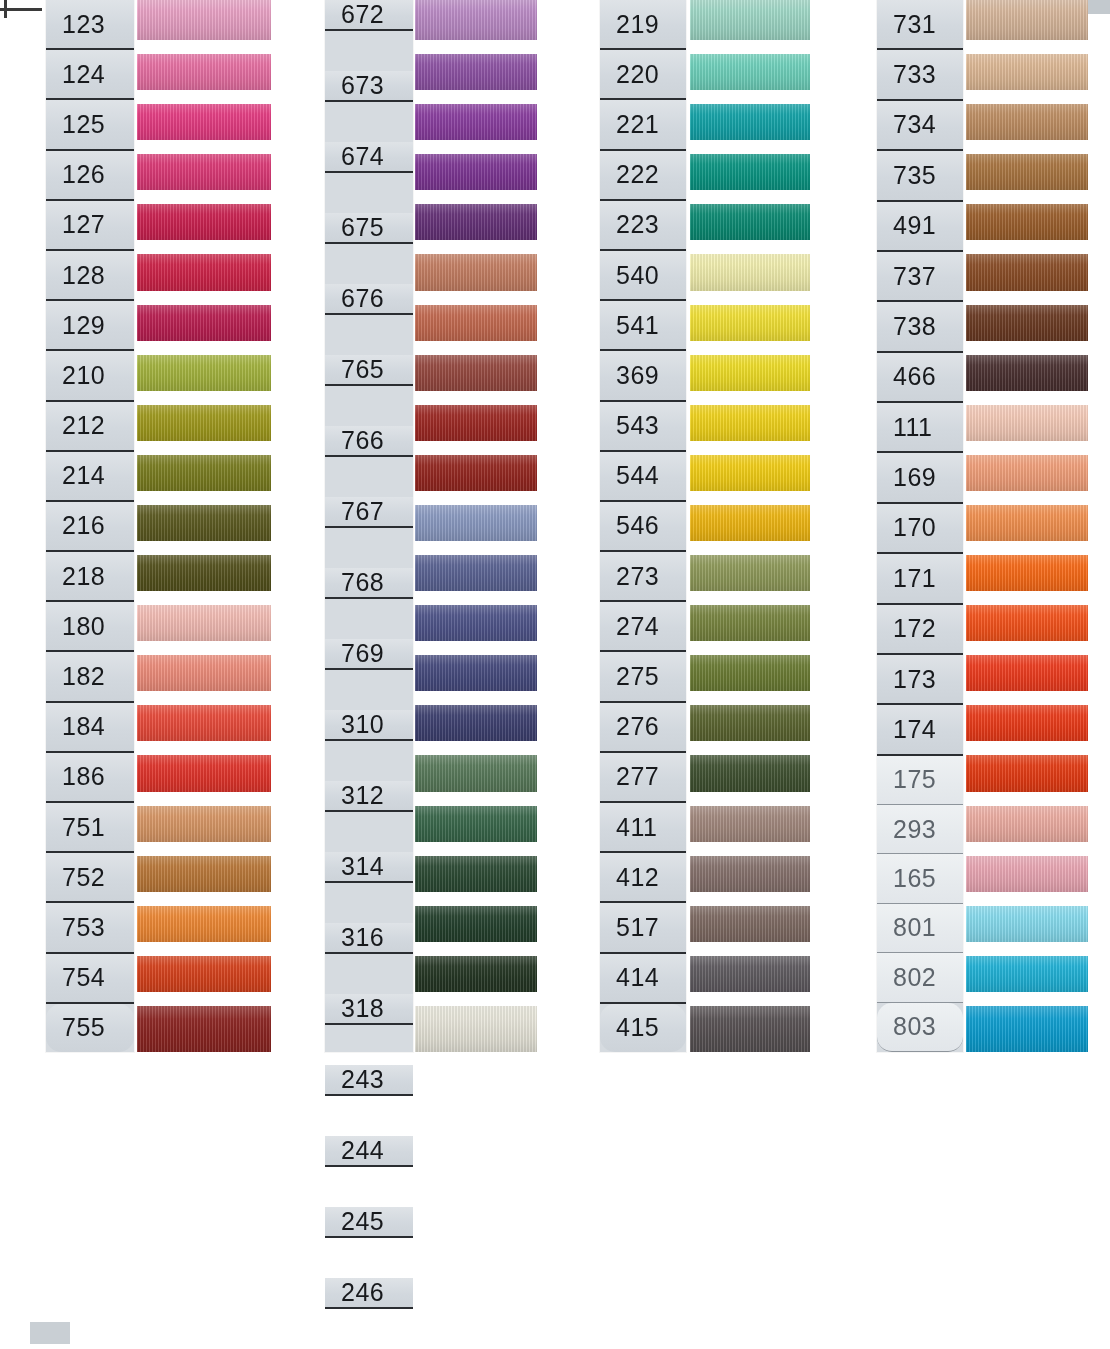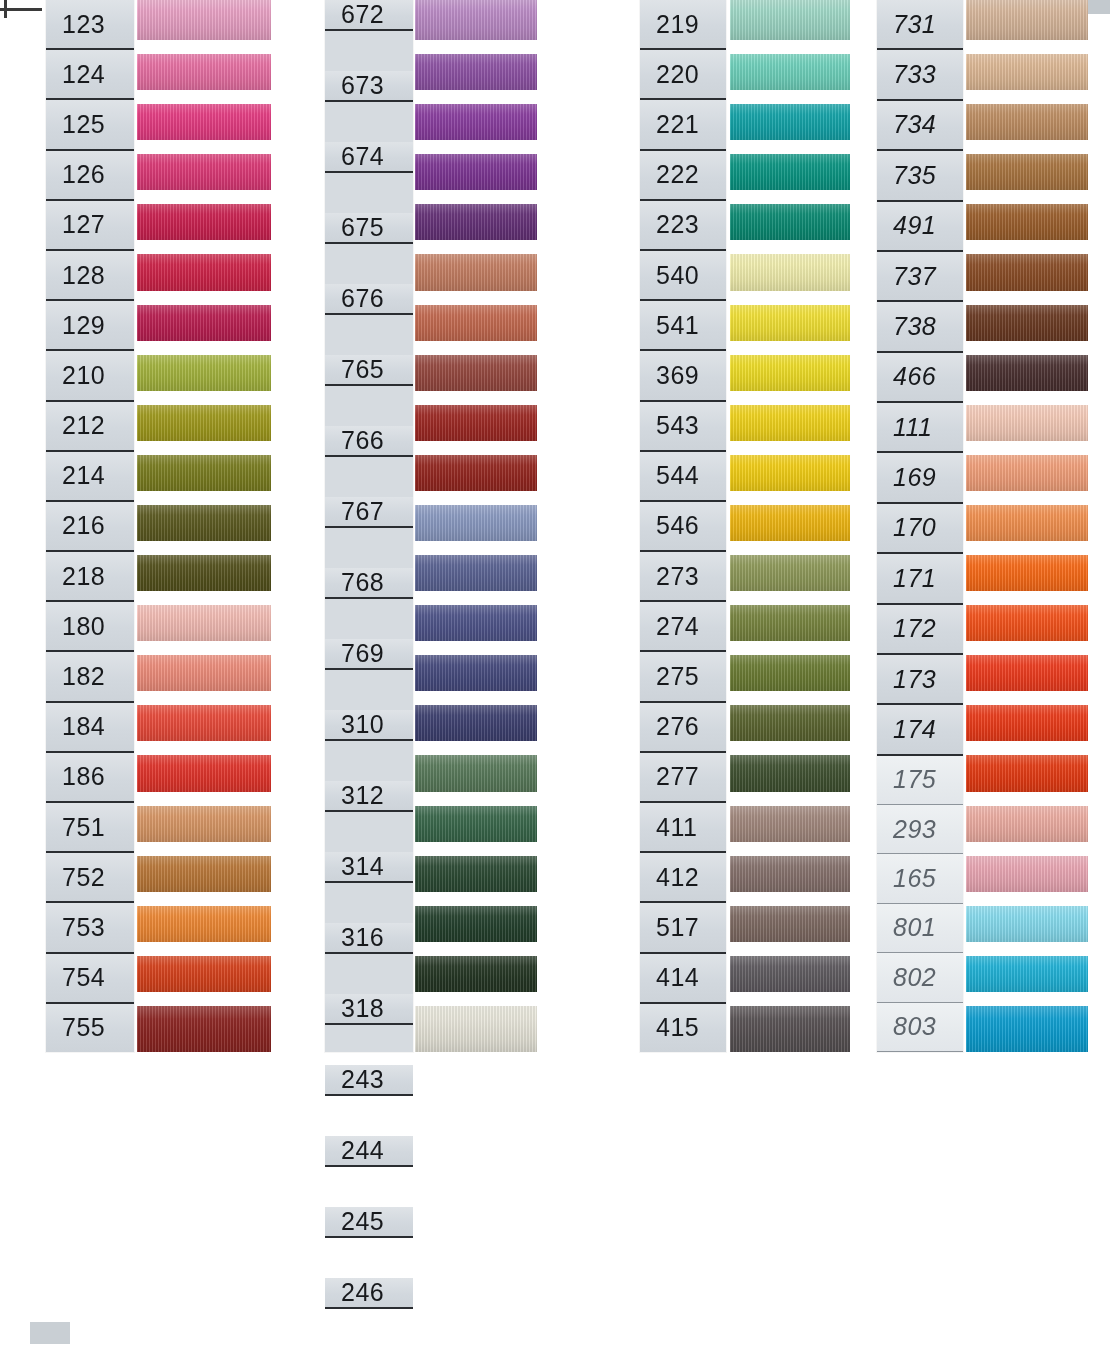--- a/index.html
+++ b/index.html
@@ -68,21 +68,21 @@
     align-items: center;
     padding-left: 16px;
     font-size: 25px;
     color: #17191c;
     letter-spacing: 0.5px;
     border-bottom: 2px solid #2a2d31;
     box-sizing: border-box;
     background: linear-gradient(180deg, #dfe3e7 0%, #d2d8de 55%, #cdd3d9 100%);
     position: relative;
   }
-  .label-cell:last-child { border-bottom: none; }
+  .label-cell:last-child { border-bottom: none; border-radius: 15px; }
 
   
   .label-cell.faded {
     background: linear-gradient(180deg, #eef1f3 0%, #e6eaed 60%, #e2e6ea 100%);
     color: #5d646b;
     border-bottom: 1px solid #8d949b;
   }
 
   .thread-cell {
     flex: 1 1 0;
@@ -306,21 +306,21 @@
             <div class="band" style="background: rgb(35, 64, 44);"></div>
           </div>
           <div class="thread-cell">
             <div class="band" style="background: rgb(36, 54, 35);"></div>
           </div>
           <div class="thread-cell">
             <div class="band" style="background: rgb(232, 230, 218);"></div>
           </div>
         </div>
       </div>
-      <div class="col" style="left: 600px; width: 210px; margin-left: 40px;">
+      <div class="col" style="left: 600px; width: 210px;">
         <div class="label-strip" style="left: 0px; width: 86px;">
           <div class="label-cell">219</div>
           <div class="label-cell">220</div>
           <div class="label-cell">221</div>
           <div class="label-cell">222</div>
           <div class="label-cell">223</div>
           <div class="label-cell">540</div>
           <div class="label-cell">541</div>
           <div class="label-cell">369</div>
           <div class="label-cell">543</div>
@@ -396,21 +396,21 @@
             <div class="band" style="background: rgb(126, 106, 98);"></div>
           </div>
           <div class="thread-cell">
             <div class="band" style="background: rgb(95, 91, 96);"></div>
           </div>
           <div class="thread-cell">
             <div class="band" style="background: rgb(87, 81, 83);"></div>
           </div>
         </div>
       </div>
-      <div class="col" style="left: 877px; width: 211px; font-style: italic;">
+      <div class="col" style="left: 877px; width: 211px;">
         <div class="label-strip" style="left: 0px; width: 86px;">
           <div class="label-cell">731</div>
           <div class="label-cell">733</div>
           <div class="label-cell">734</div>
           <div class="label-cell">735</div>
           <div class="label-cell">491</div>
           <div class="label-cell">737</div>
           <div class="label-cell">738</div>
           <div class="label-cell">466</div>
           <div class="label-cell">111</div>

